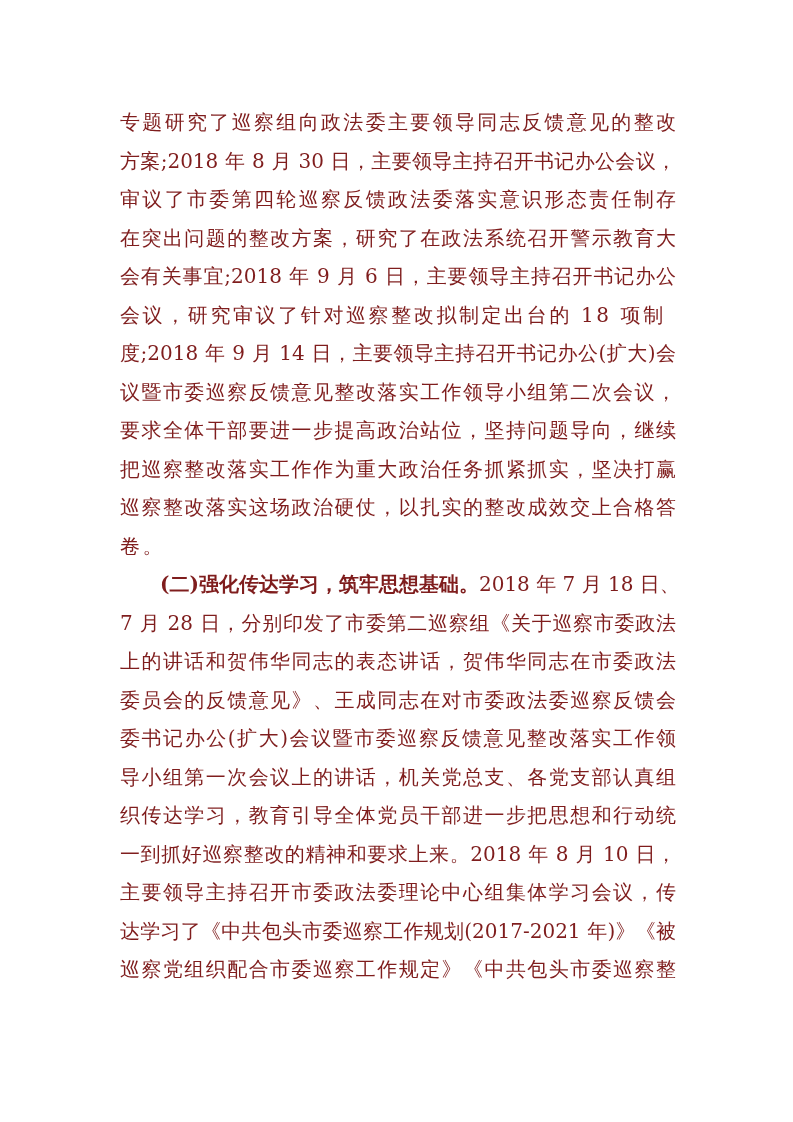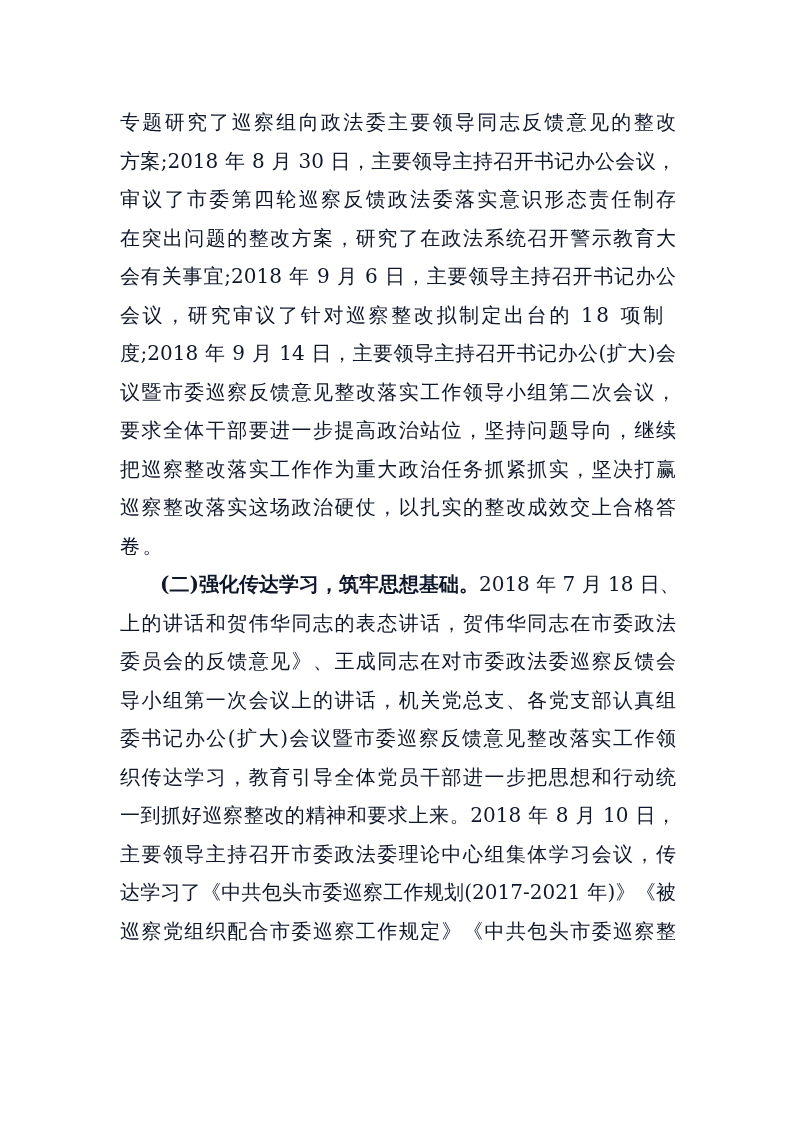--- a/index.html
+++ b/index.html
@@ -4,21 +4,21 @@
 <style>
   html, body { margin: 0; padding: 0; background: #ffffff; }
   body { width: 793px; height: 1122px; position: relative; overflow: hidden; }
   .page {
     position: absolute;
     left: 120px;
     top: 103px;
     width: 556px;
     font-family: "DejaVu Serif", "Liberation Serif", serif;
     font-size: 20px;
-    color: #0f172a;
+    color: #7f1d1d;
   }
   .line {
     height: 38.5px;
     line-height: 38.5px;
     white-space: nowrap;
     letter-spacing: 2.6px;
   }
   .line.justify {
     text-align: justify;
     text-align-last: justify;
@@ -41,23 +41,24 @@
     <div class="line justify">度;2018 年 9 月 14 日，主要领导主持召开书记办公(扩大)会</div>
     <div class="line justify">议暨市委巡察反馈意见整改落实工作领导小组第二次会议，</div>
     <div class="line justify">要求全体干部要进一步提高政治站位，坚持问题导向，继续</div>
     <div class="line justify">把巡察整改落实工作作为重大政治任务抓紧抓实，坚决打赢</div>
     <div class="line justify">巡察整改落实这场政治硬仗，以扎实的整改成效交上合格答</div>
     <div class="line">卷。</div>
   </div>
 
   <div>
     <div class="line justify indent"><span class="heading">(二)强化传达学习，筑牢思想基础。</span><span>2018 年 7 月 18 日、</span></div>
+    <div class="line justify">7 月 28 日，分别印发了市委第二巡察组《关于巡察市委政法</div>
     <div class="line justify">上的讲话和贺伟华同志的表态讲话，贺伟华同志在市委政法</div>
     <div class="line justify">委员会的反馈意见》、王成同志在对市委政法委巡察反馈会</div>
+    <div class="line justify">委书记办公(扩大)会议暨市委巡察反馈意见整改落实工作领</div>
     <div class="line justify">导小组第一次会议上的讲话，机关党总支、各党支部认真组</div>
-    <div class="line justify">委书记办公(扩大)会议暨市委巡察反馈意见整改落实工作领</div>
     <div class="line justify">织传达学习，教育引导全体党员干部进一步把思想和行动统</div>
     <div class="line justify">一到抓好巡察整改的精神和要求上来。2018 年 8 月 10 日，</div>
     <div class="line justify">主要领导主持召开市委政法委理论中心组集体学习会议，传</div>
     <div class="line justify">达学习了《中共包头市委巡察工作规划(2017-2021 年)》《被</div>
     <div class="line justify">巡察党组织配合市委巡察工作规定》《中共包头市委巡察整</div>
   </div>
 </div>
 
 </body></html>

